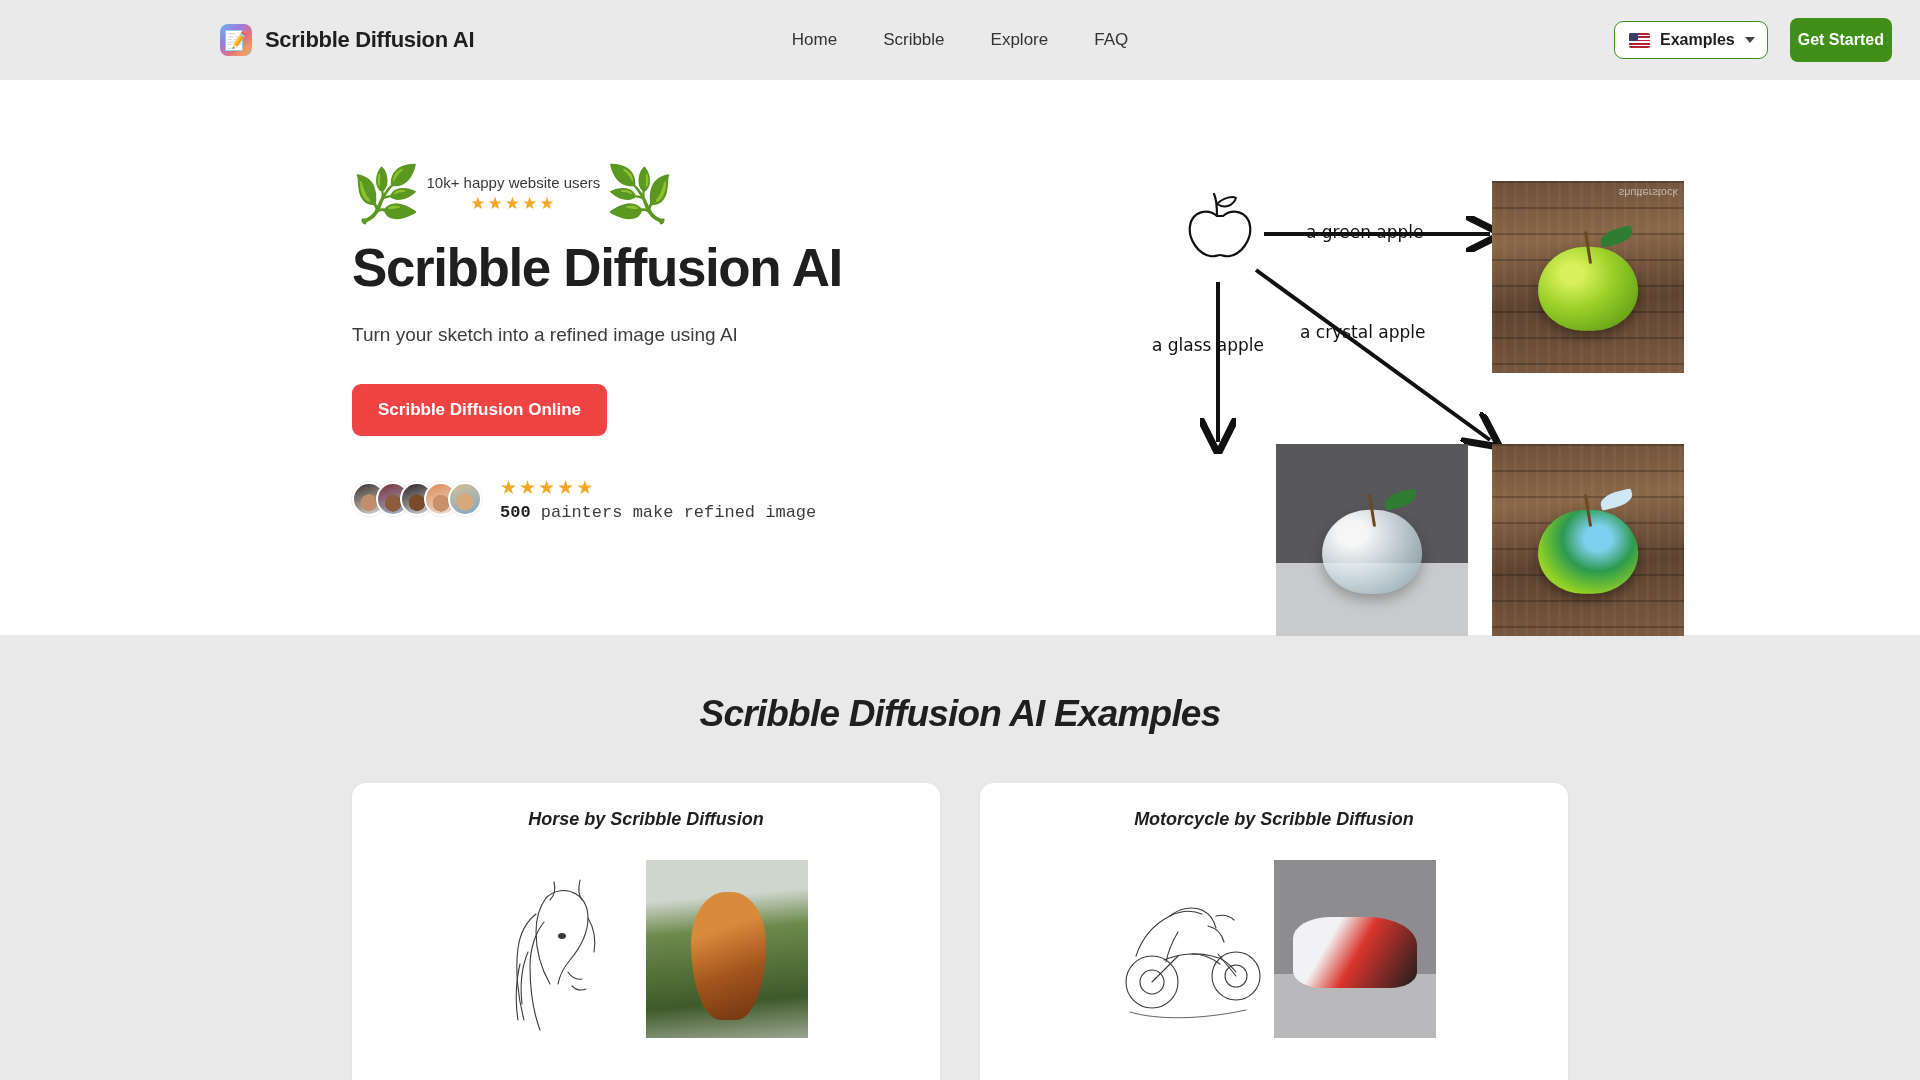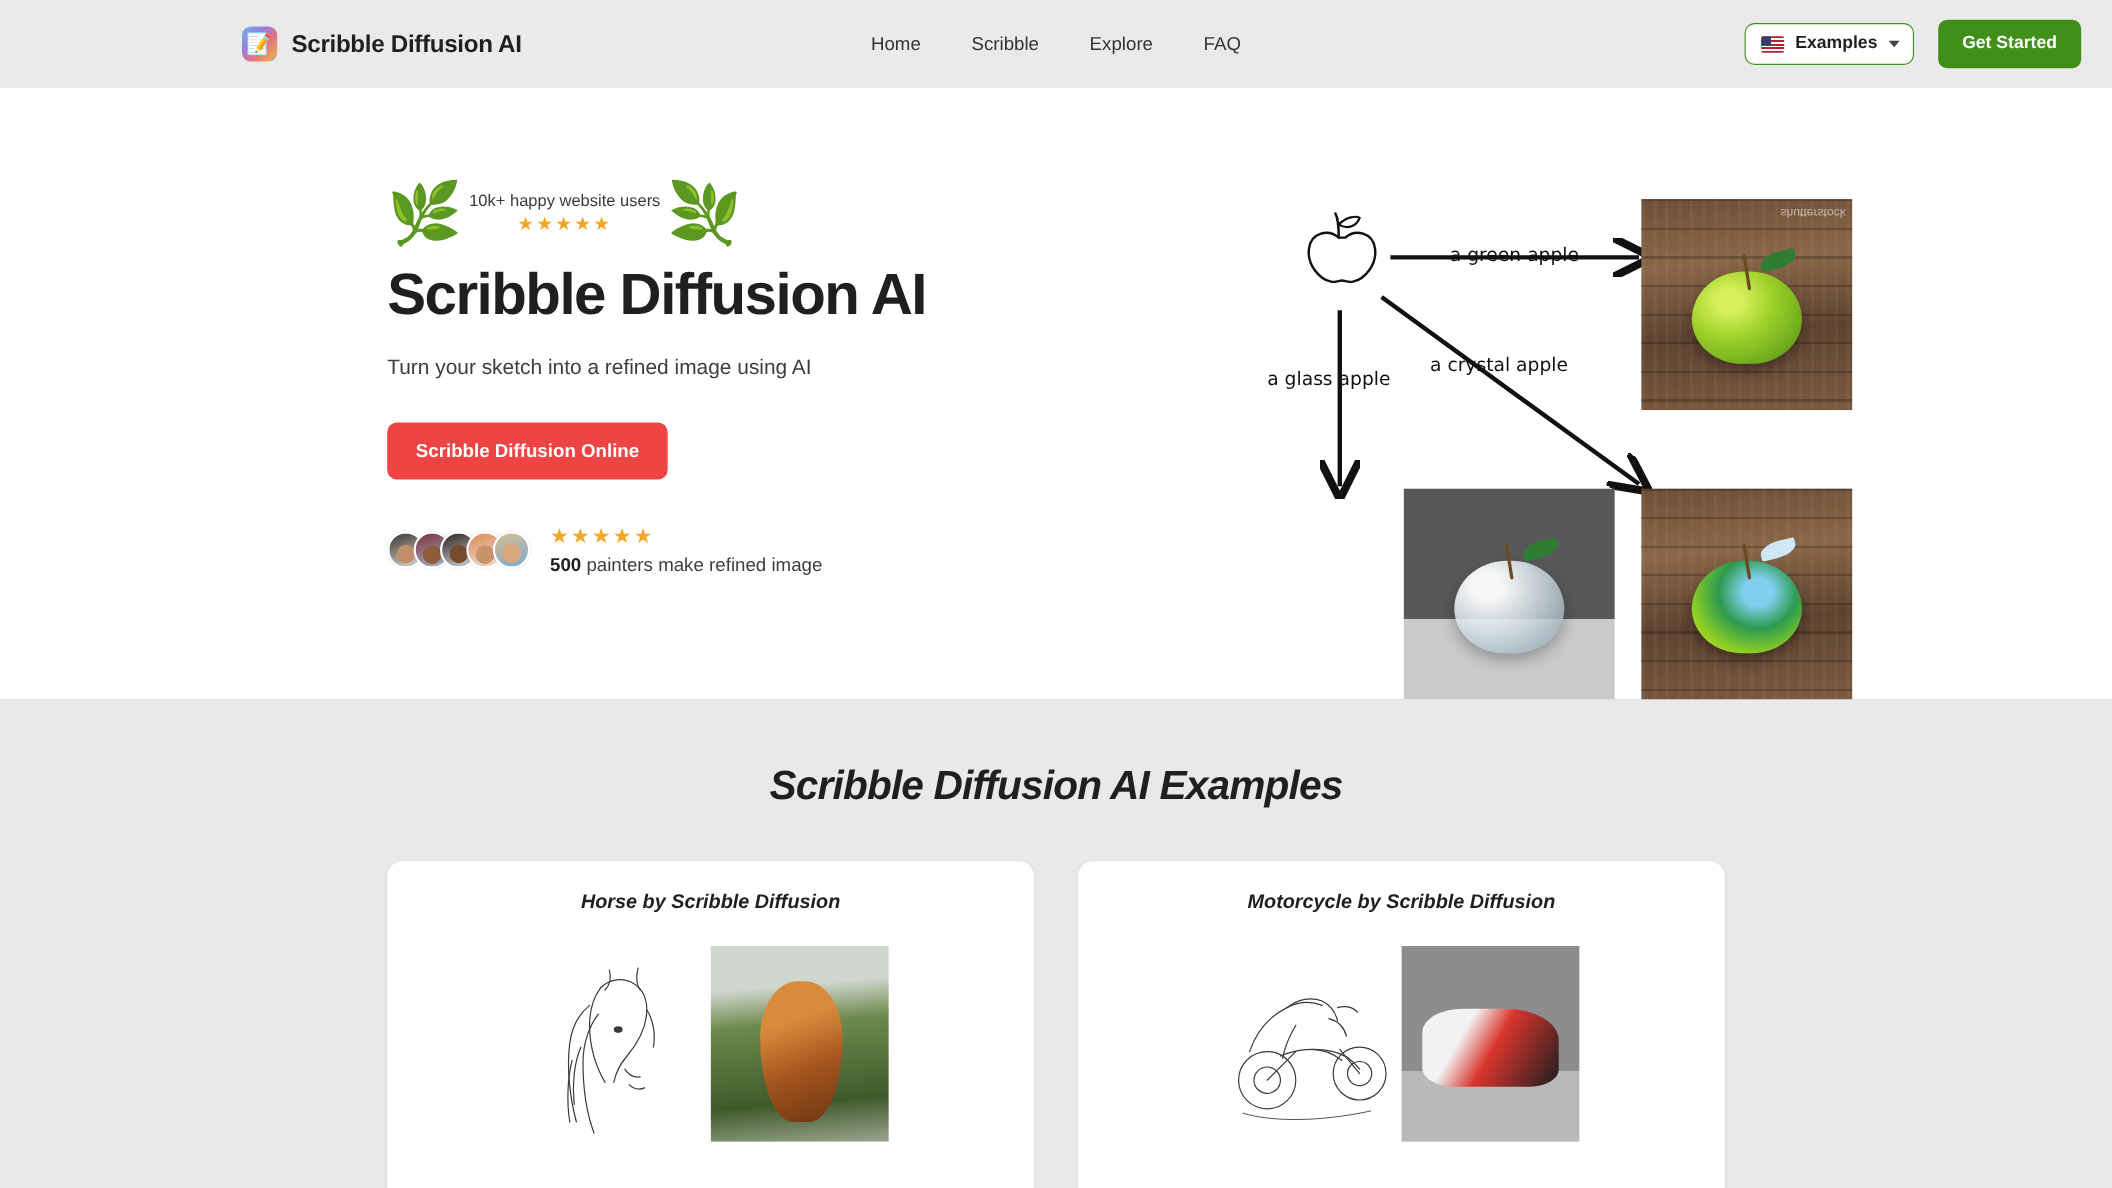--- a/index.html
+++ b/index.html
@@ -63,21 +63,21 @@
     background: #3c3b6e;
   }
   .lang-label { font-size: 16px; font-weight: 700; color: #1f1f1f; }
   .caret {
     margin-left: auto; width: 0; height: 0;
     border-left: 5px solid transparent; border-right: 5px solid transparent;
     border-top: 6px solid #444;
   }
   .btn-green {
     background: #3f8f18; color: #ffffff; border: none; border-radius: 8px;
-    font-size: 16px; font-weight: 700; padding: 13px 22px; cursor: pointer;
+    font-size: 16px; font-weight: 700; padding: 13px 8px; cursor: pointer;
     font-family: "Liberation Sans", sans-serif; white-space: nowrap;
   }
 
   
   .hero {
     background: #ffffff; height: 555px;
     display: flex; align-items: flex-start; padding-top: 92px;
   }
   .hero-left { width: 700px; margin-left: 352px; }
   .badge-row {
@@ -106,31 +106,31 @@
     box-shadow: 0 0 0 1px rgba(0,0,0,0.06);
     background-size: cover;
   }
   .avatar:first-child { margin-left: 0; }
   .a1 { background: radial-gradient(circle at 50% 62%, #c08e69 0 34%, transparent 35%), linear-gradient(160deg,#3c3630,#ded7cf); }
   .a2 { background: radial-gradient(circle at 50% 64%, #8c5c3c 0 34%, transparent 35%), linear-gradient(160deg,#7c2f38,#9fb9d4); }
   .a3 { background: radial-gradient(circle at 50% 62%, #7a4a2c 0 34%, transparent 35%), linear-gradient(160deg,#2c2320,#cfd3d8); }
   .a4 { background: radial-gradient(circle at 50% 64%, #c9916a 0 34%, transparent 35%), linear-gradient(160deg,#e08a55,#e9e1d8); }
   .a5 { background: radial-gradient(circle at 50% 60%, #d7a87e 0 36%, transparent 37%), linear-gradient(160deg,#d5c08f,#7fa8cf); }
   .social-stars { color: #f5a623; font-size: 19px; letter-spacing: 2px; }
-  .social-text { font-size: 17px; color: #3d3d3d; margin-top: 4px; }
+  .social-text { font-size: 17px; color: #3d3d3d; margin-top: 4px; font-family: Liberation Mono, monospace; }
   .social-text b { color: #1f1f1f; font-weight: 700; }
 
   
   .hero-right { position: relative; width: 640px; height: 480px; margin-left: 100px; }
   .sketch-apple { position: absolute; left: 20px; top: 18px; width: 90px; height: 90px; }
   .arrow-label {
     position: absolute; font-family: "DejaVu Sans", sans-serif;
     font-size: 17px; color: #111; white-space: nowrap;
   }
-  .lbl-green { left: 166px; top: 50px; }
+  .lbl-green { left: 154px; top: 50px; }
   .lbl-glass { left: 0px; top: 163px; }
   .lbl-crystal { left: 148px; top: 150px; }
   .gen-img { position: absolute; overflow: hidden; }
   .img-green { left: 340px; top: 9px; width: 192px; height: 192px; }
   .img-glass { left: 124px; top: 272px; width: 192px; height: 192px; }
   .img-crystal { left: 340px; top: 272px; width: 192px; height: 192px; }
   .wood {
     width: 100%; height: 100%;
     background:
       repeating-linear-gradient(180deg, rgba(0,0,0,0.22) 0 2px, transparent 2px 26px),

